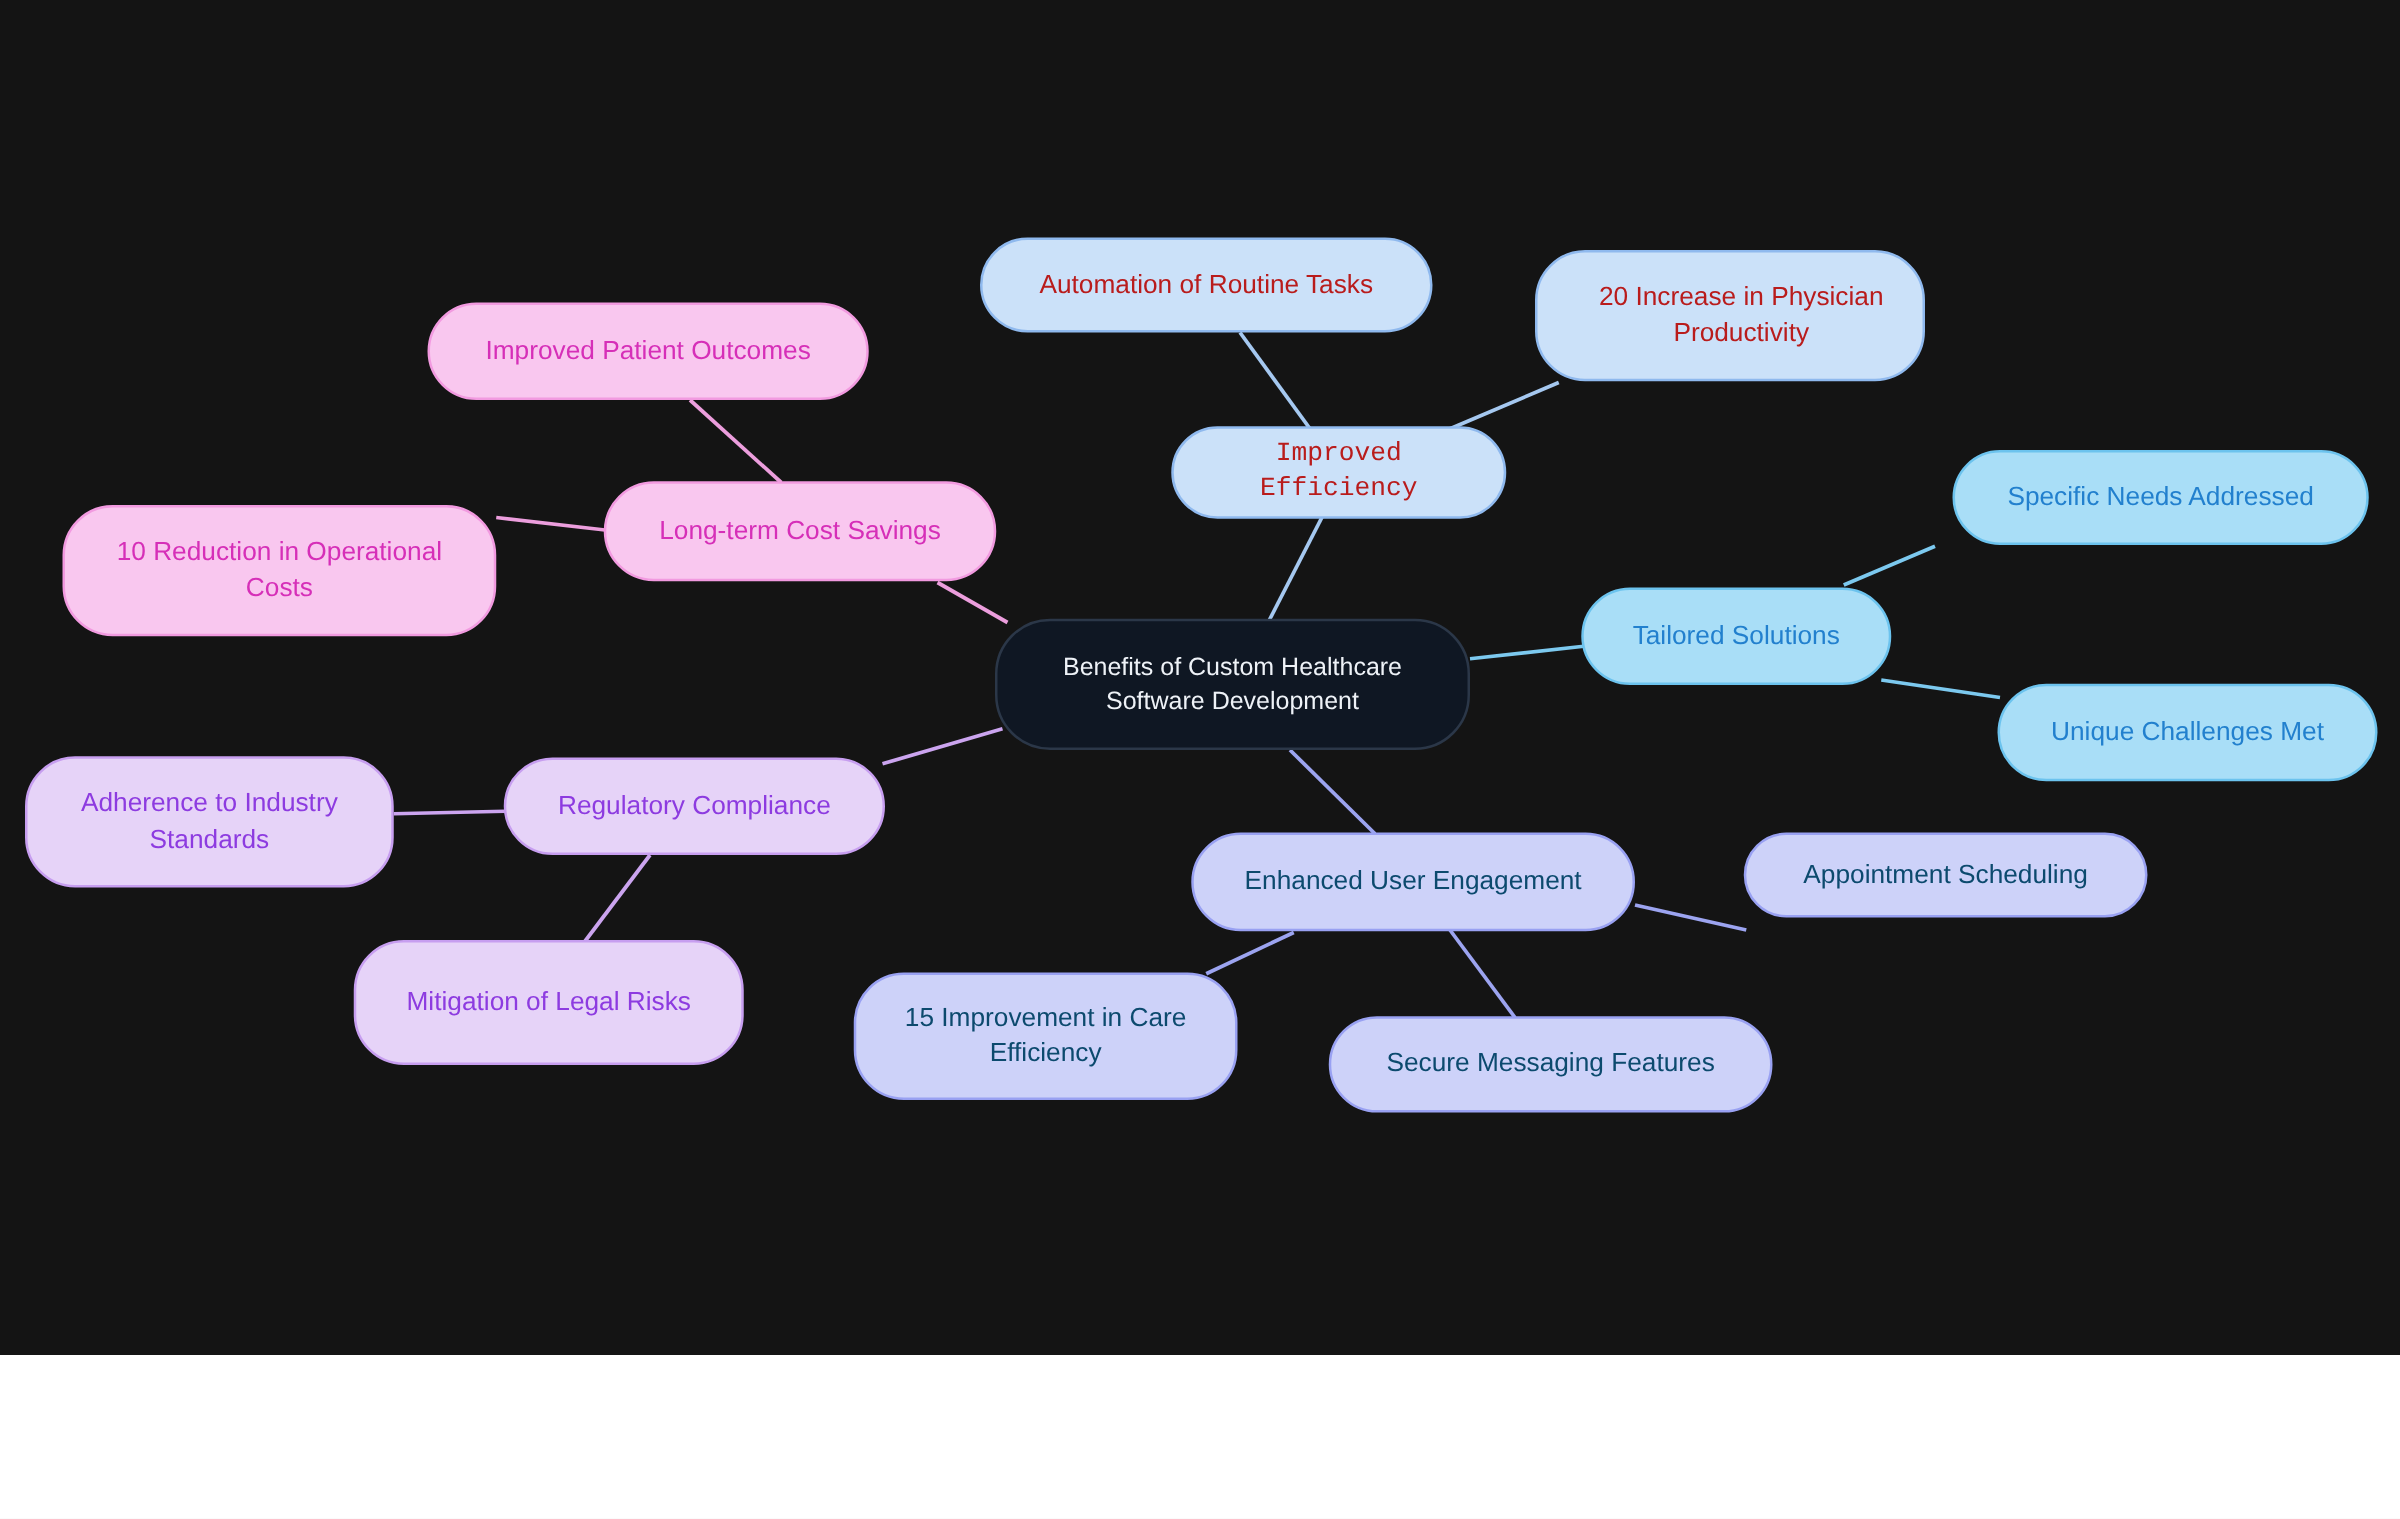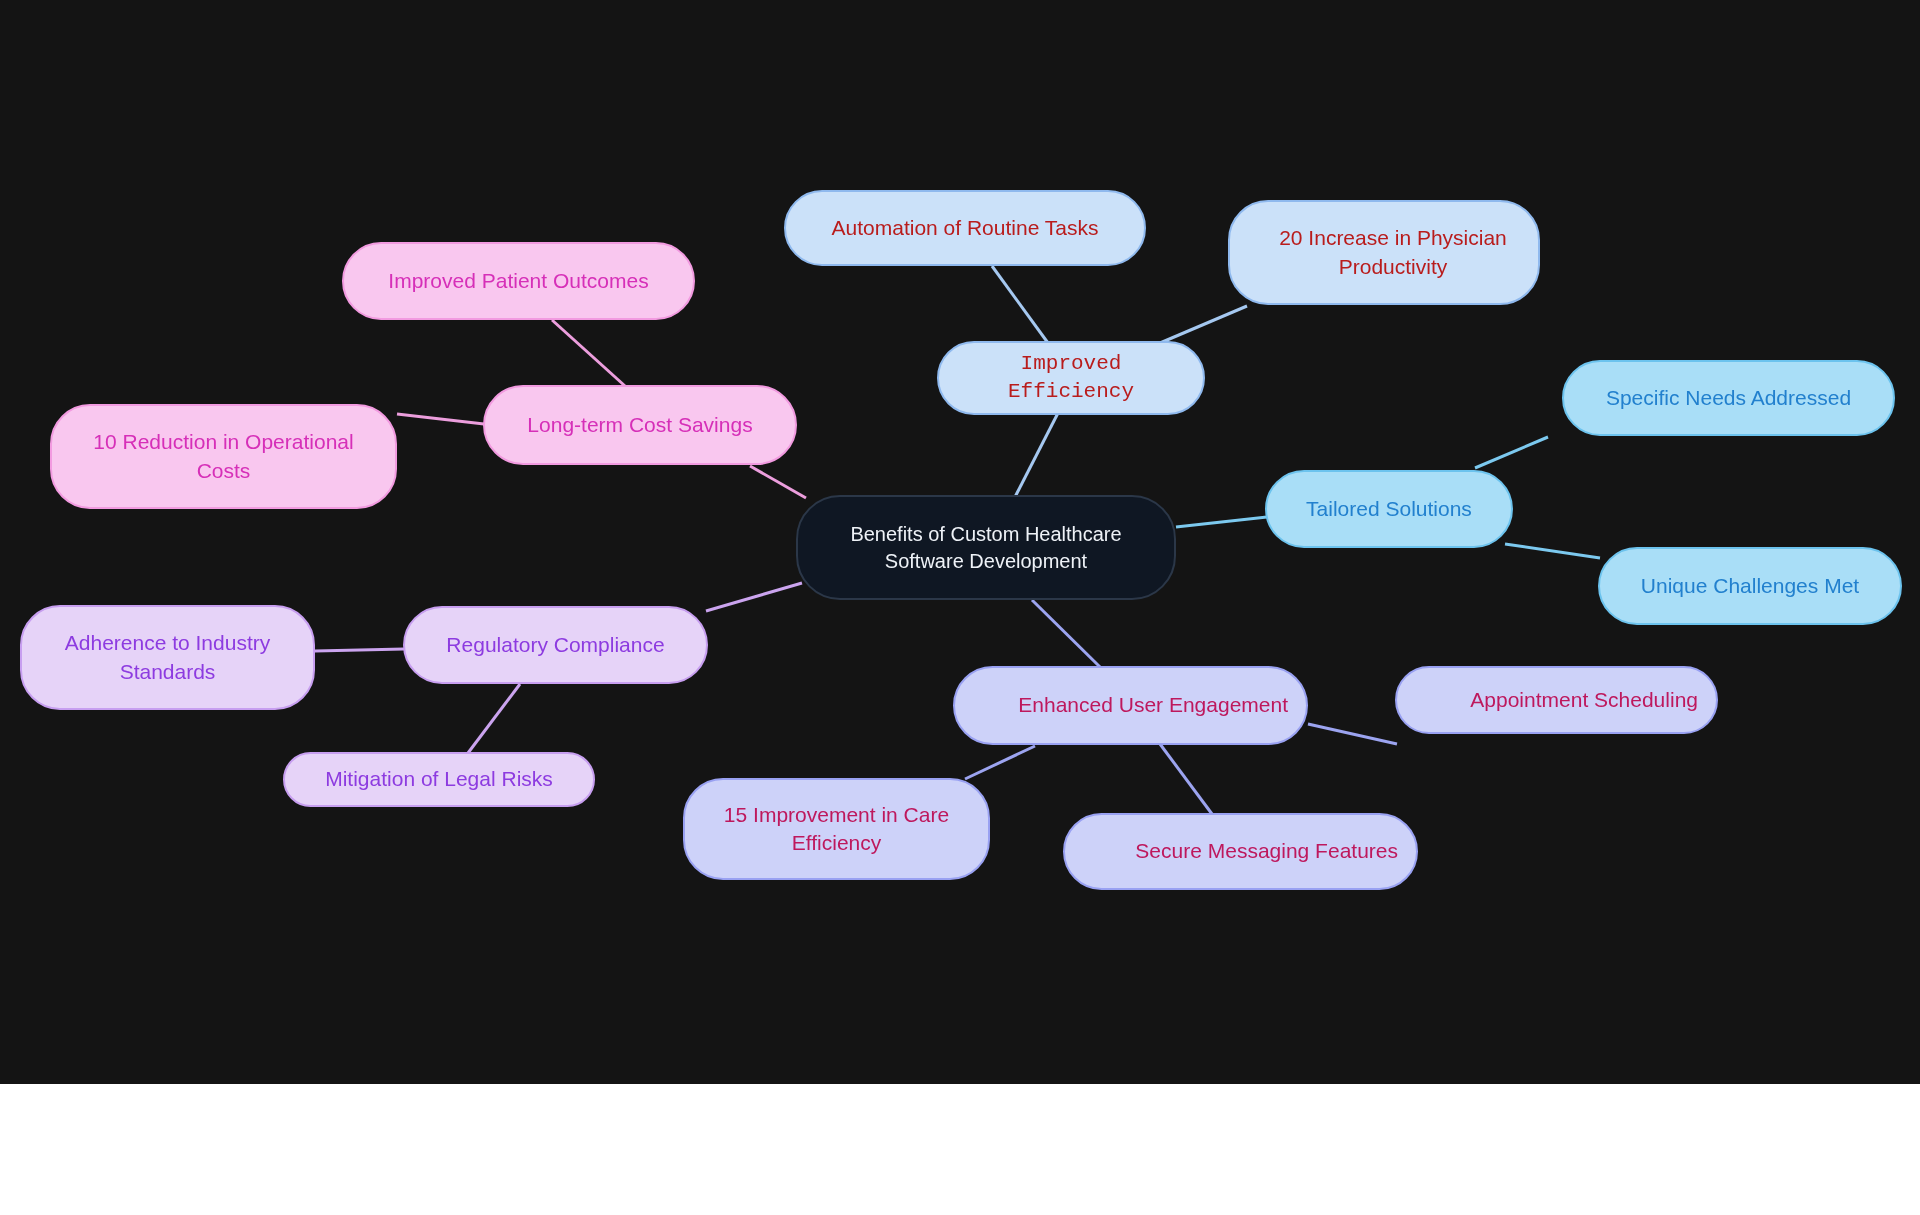--- a/index.html
+++ b/index.html
@@ -9,21 +9,21 @@
   .edges{position:absolute;left:0;top:0;z-index:1;}
   .node{position:absolute;z-index:2;display:flex;align-items:center;justify-content:center;
         text-align:center;border-radius:40px;border:2px solid transparent;
         font-size:21px;line-height:1.35;padding:6px 18px;box-sizing:border-box;cursor:pointer;}
   .node-central{background:#0f1723;border-color:#2b3748;color:#eef2f7;
                 font-size:20px;line-height:1.32;border-radius:44px;}
   .c-blue  {background:#cbe1f9;border-color:#8fb9ee;color:#b91c1c;}
   .c-cyan  {background:#a9def7;border-color:#6cc3ee;color:#2280ce;}
   .c-pink  {background:#f9c7ef;border-color:#f29ae0;color:#d62fb8;}
   .c-purple{background:#e6d3f8;border-color:#c79ef0;color:#8d3be0;}
-  .c-peri  {background:#cdd2f9;border-color:#99a1f2;color:#be185d;justify-content:flex-end;}
+  .c-peri  {background:#cdd2f9;border-color:#99a1f2;color:#0c4a6e;}
   .footer{position:absolute;left:0;top:1084px;width:1920px;height:131px;background:#ffffff;}
 </style>
 </head>
 <body>
 
 <div class="stage">
   <div class="canvas">
 
     <svg class="edges" width="1920" height="1084">
 
@@ -82,21 +82,21 @@
     <div class="node c-pink" style="left:50px;top:360px;width:347px;height:105px;margin-top:44px;">
       <span>10 Reduction in Operational Costs</span>
     </div>
 
     <div class="node c-purple" style="left:20px;top:605px;width:295px;height:105px;">
       <span>Adherence to Industry Standards</span>
     </div>
     <div class="node c-purple" style="left:403px;top:606px;width:305px;height:78px;">
       <span>Regulatory Compliance</span>
     </div>
-    <div class="node c-purple" style="left:283px;top:752px;width:312px;height:55px;">
+    <div class="node c-purple" style="left:283px;top:752px;width:312px;height:100px;">
       <span>Mitigation of Legal Risks</span>
     </div>
 
     <div class="node c-peri" style="left:953px;top:666px;width:355px;height:79px;">
       <span>Enhanced User Engagement</span>
     </div>
     <div class="node c-peri" style="left:1395px;top:666px;width:323px;height:68px;">
       <span>Appointment Scheduling</span>
     </div>
     <div class="node c-peri" style="left:1063px;top:813px;width:355px;height:77px;">

